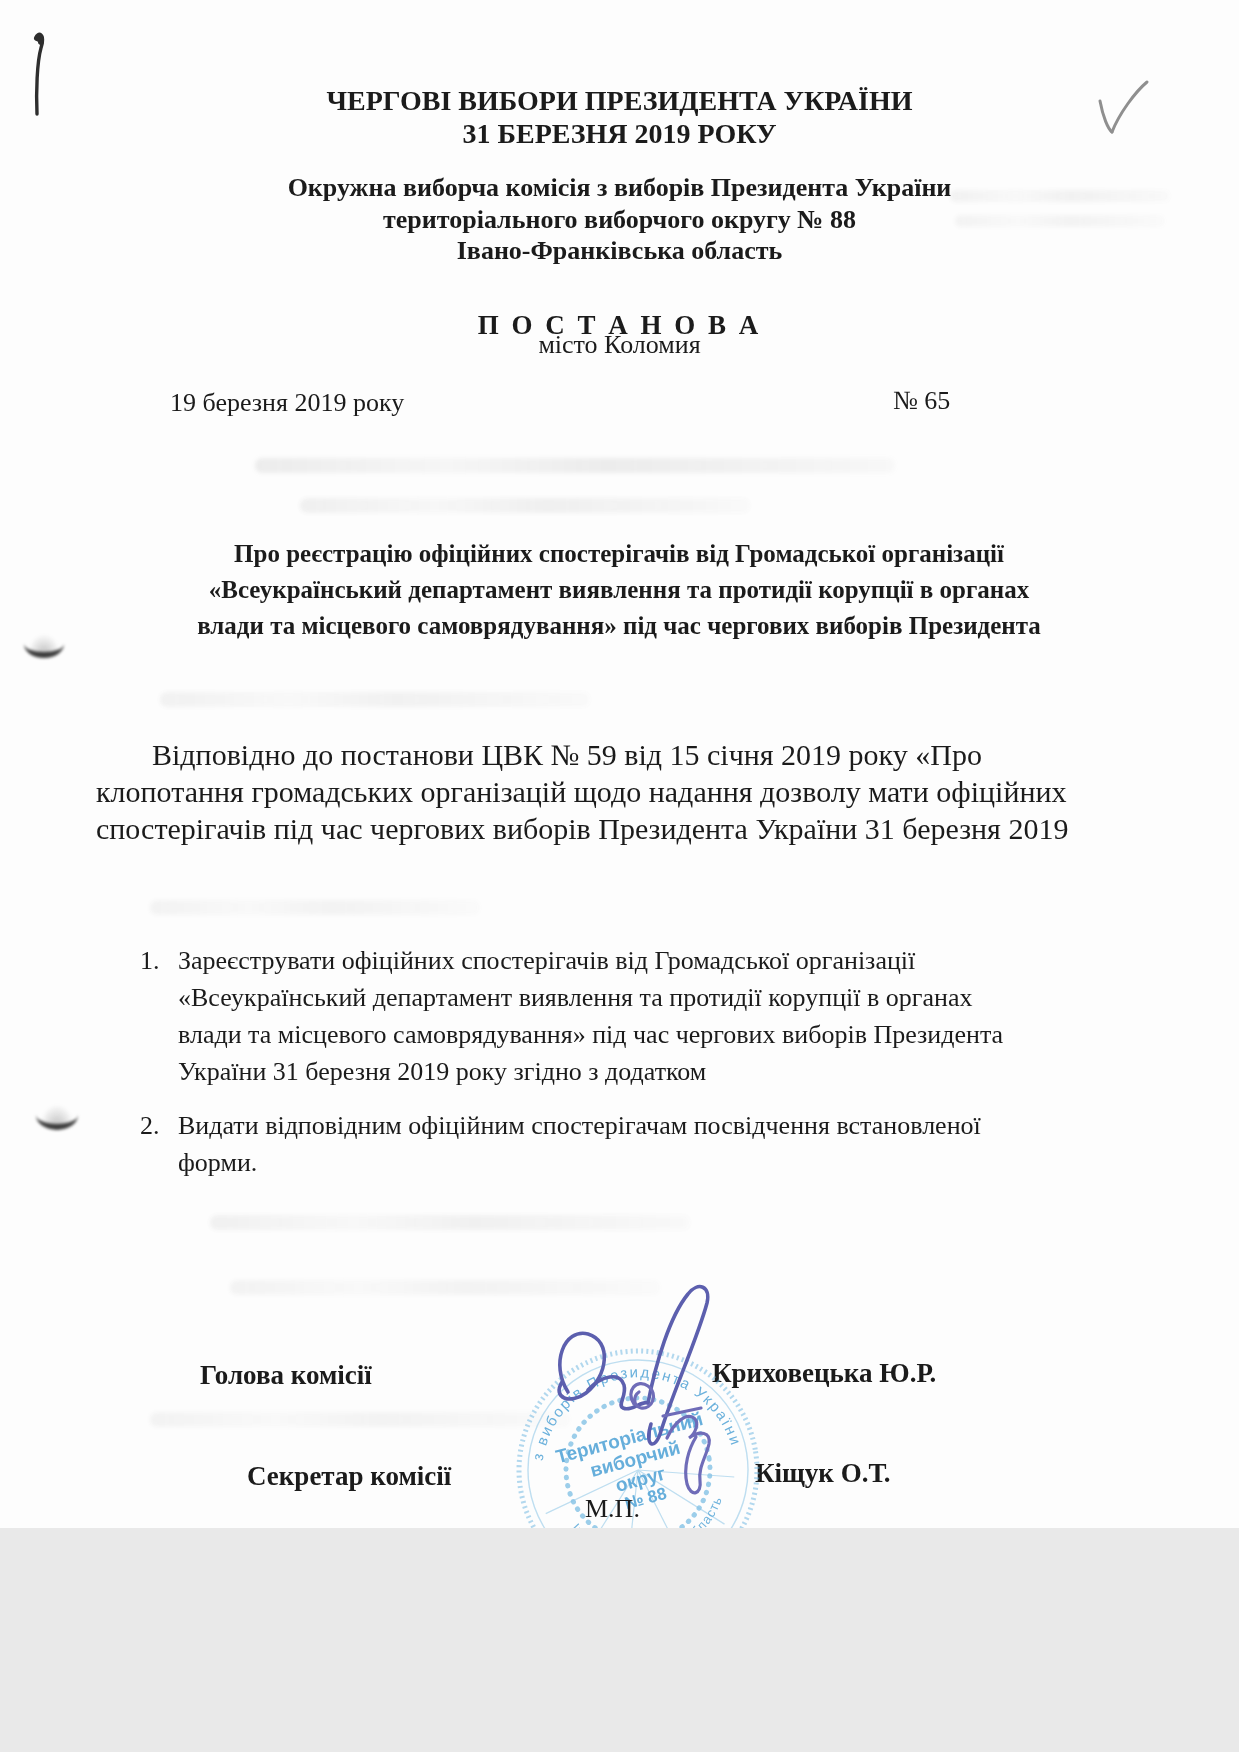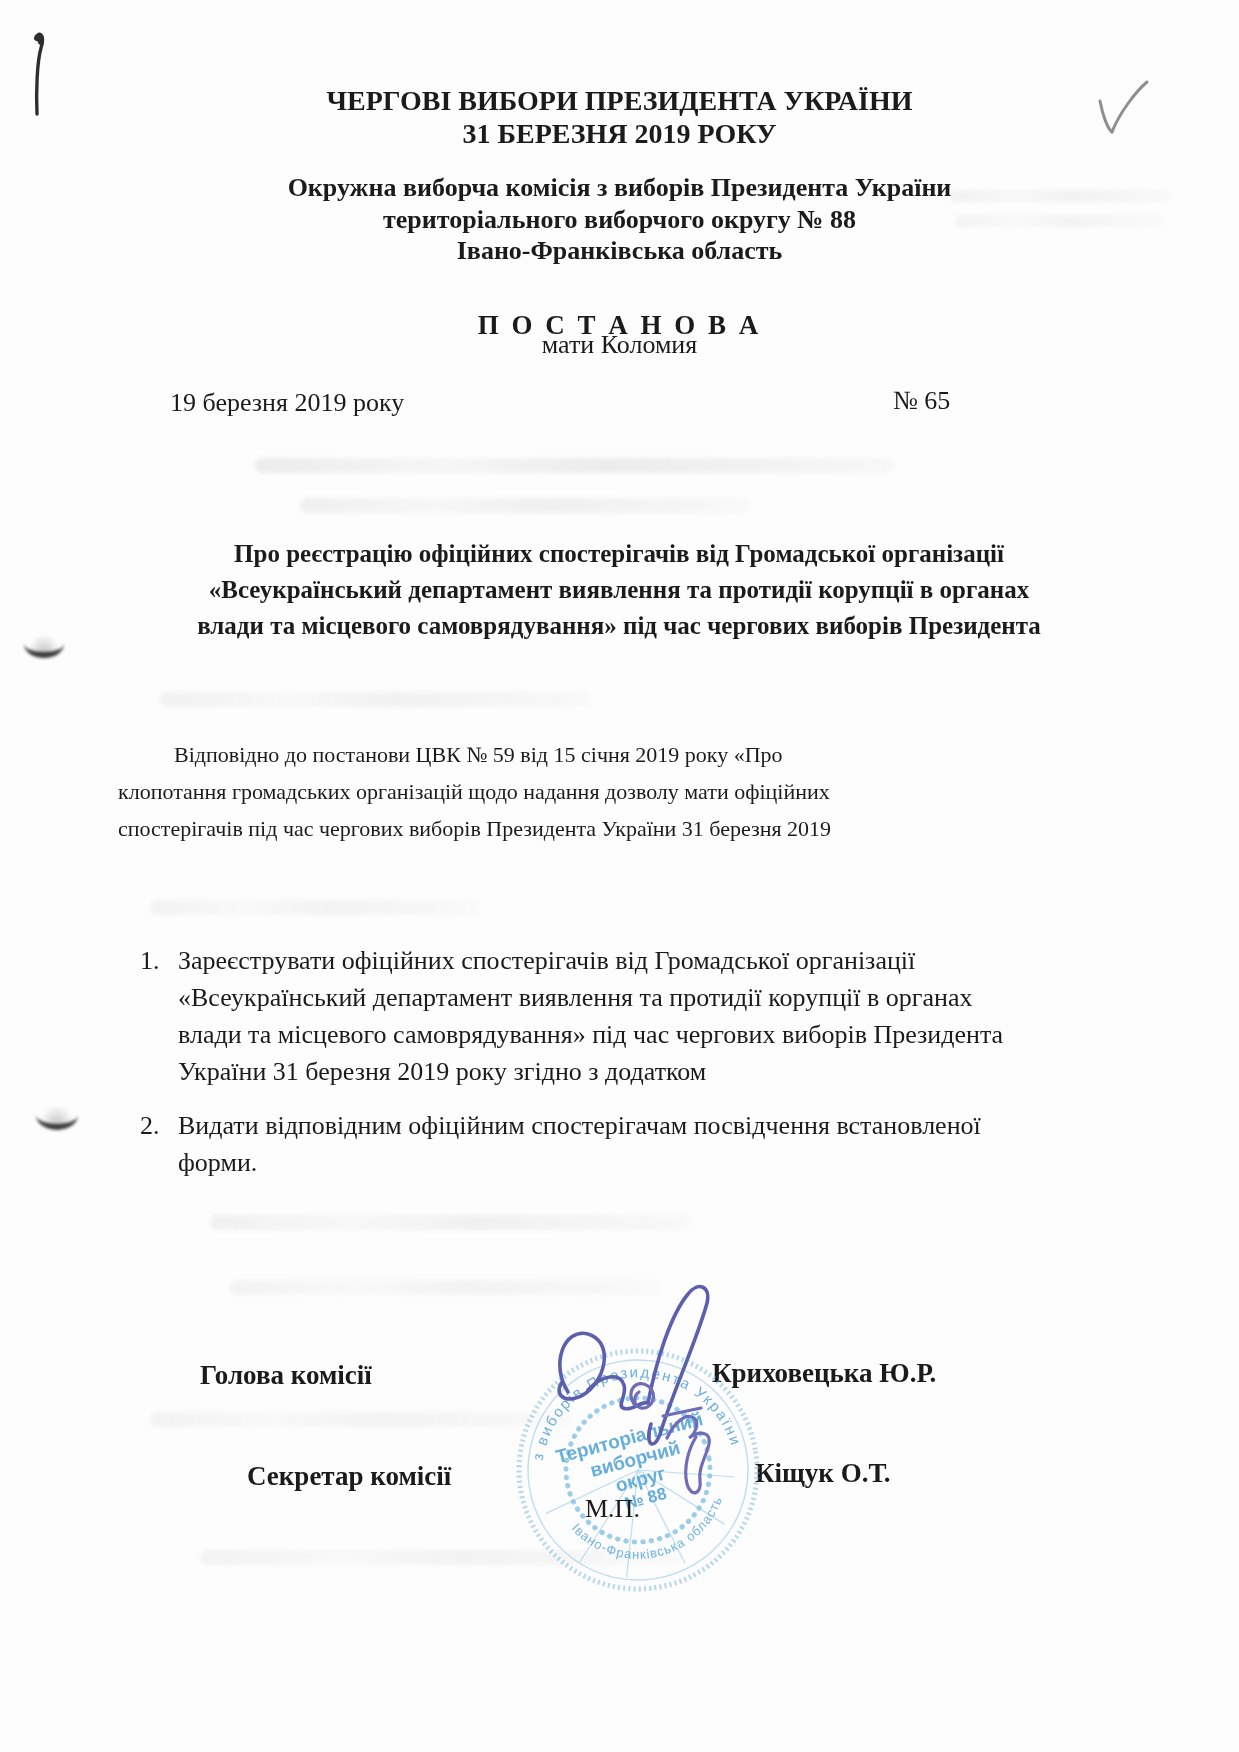--- a/index.html
+++ b/index.html
@@ -2,36 +2,36 @@
 <html><head>
 <meta charset="utf-8">
 <style>
   html,body{margin:0;padding:0;}
   body{
     width:1239px;height:1752px;
     background:#e9e9e9;
     font-family:"Liberation Serif", serif;
   }
   .page{
-    position:relative;width:1239px;height:1752px;overflow:hidden;
+    position:relative;width:1239px;height:1528px;overflow:hidden;
     background:#fdfdfd;color:#1b1b1b;
   }
   .abs{position:absolute;}
   .center{left:0;right:0;text-align:center;}
   .b{font-weight:700;}
 
   .hdr{font-size:28px;line-height:33px;}
   .com{font-size:26px;line-height:31px;}
   .doctype{font-size:27px;letter-spacing:3px;margin-top:14px;}
   .city{font-size:26px;}
   .dateline{font-size:26px;}
 
   .title-block{left:96px;width:1046px;text-align:center;font-weight:700;
     font-size:25px;line-height:36px;}
-  .par{left:118px;width:1040px;font-size:22px;line-height:37px;}
+  .par{left:96px;width:1040px;font-size:30px;line-height:37px;}
   .indent{padding-left:56px;}
 
   .list-item{display:flex;font-size:26px;line-height:37px;}
   .list-num{width:38px;flex:0 0 38px;}
   .list-text{width:860px;}
 
   .sig-label{font-size:27px;font-weight:700;}
   .sig-name{font-size:27px;font-weight:700;}
   .mp{font-size:26px;z-index:4;}
 
@@ -59,21 +59,21 @@
 <div class="page">
 
   <div class="abs center hdr b" style="top:84px">ЧЕРГОВІ ВИБОРИ ПРЕЗИДЕНТА УКРАЇНИ</div>
   <div class="abs center hdr b" style="top:117px">31 БЕРЕЗНЯ 2019 РОКУ</div>
 
   <div class="abs center com b" style="top:172px">Окружна виборча комісія з виборів Президента України</div>
   <div class="abs center com b" style="top:204px">територіального виборчого округу № 88</div>
   <div class="abs center com b" style="top:235px">Івано-Франківська область</div>
 
   <div class="abs center doctype b" style="top:296px">П О С Т А Н О В А</div>
-  <div class="abs center city" style="top:330px">мати Коломия</div>
+  <div class="abs center city" style="top:330px">місто Коломия</div>
 
   <div class="abs dateline" style="left:170px;top:388px">19 березня 2019 року</div>
   <div class="abs dateline" style="left:893px;top:386px">№ 65</div>
 
   <div class="ghost" style="left:255px;top:458px;width:640px"></div>
   <div class="ghost" style="left:300px;top:498px;width:450px;opacity:.8"></div>
   <div class="ghost" style="left:950px;top:190px;width:220px;height:12px;opacity:.7"></div>
   <div class="ghost" style="left:955px;top:215px;width:210px;height:12px;opacity:.6"></div>
   <div class="ghost" style="left:160px;top:692px;width:430px;opacity:.7"></div>
   <div class="ghost" style="left:150px;top:900px;width:330px;opacity:.6"></div>

